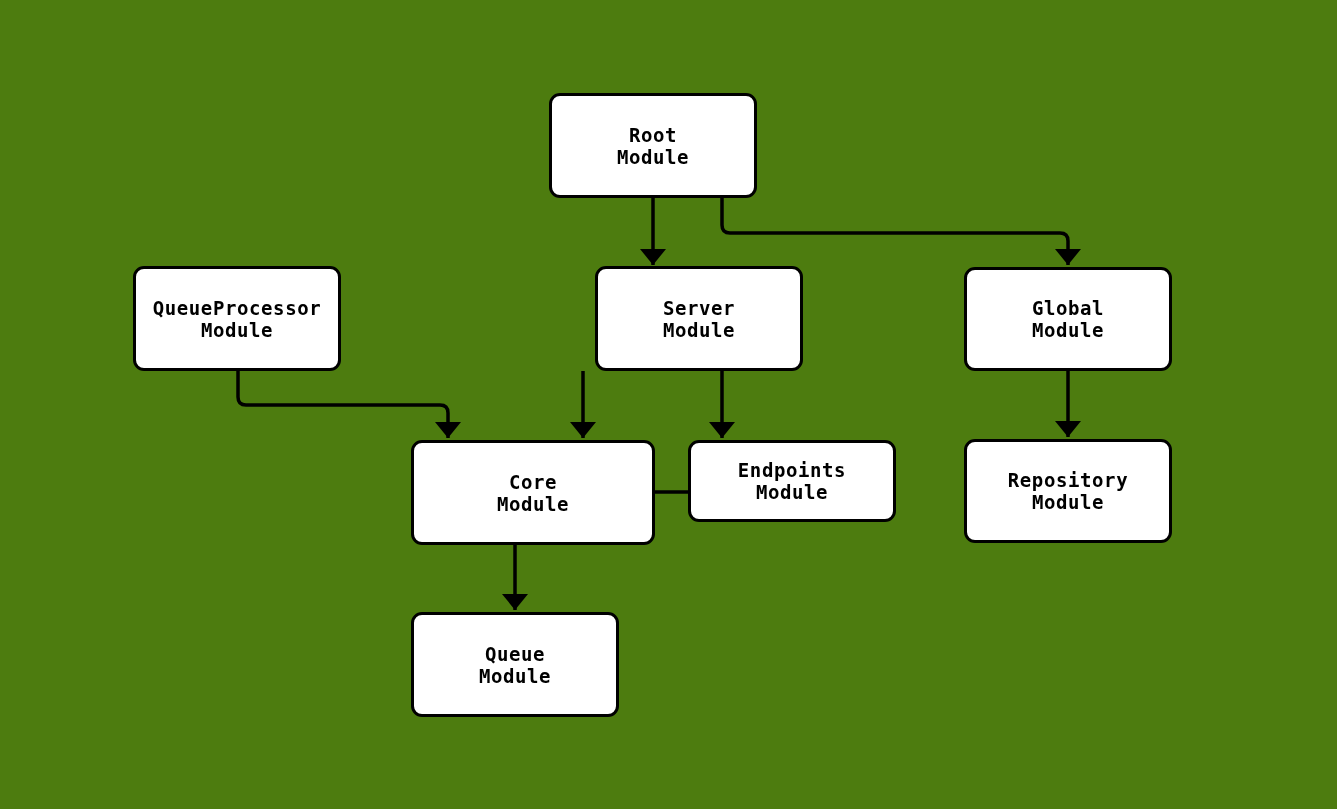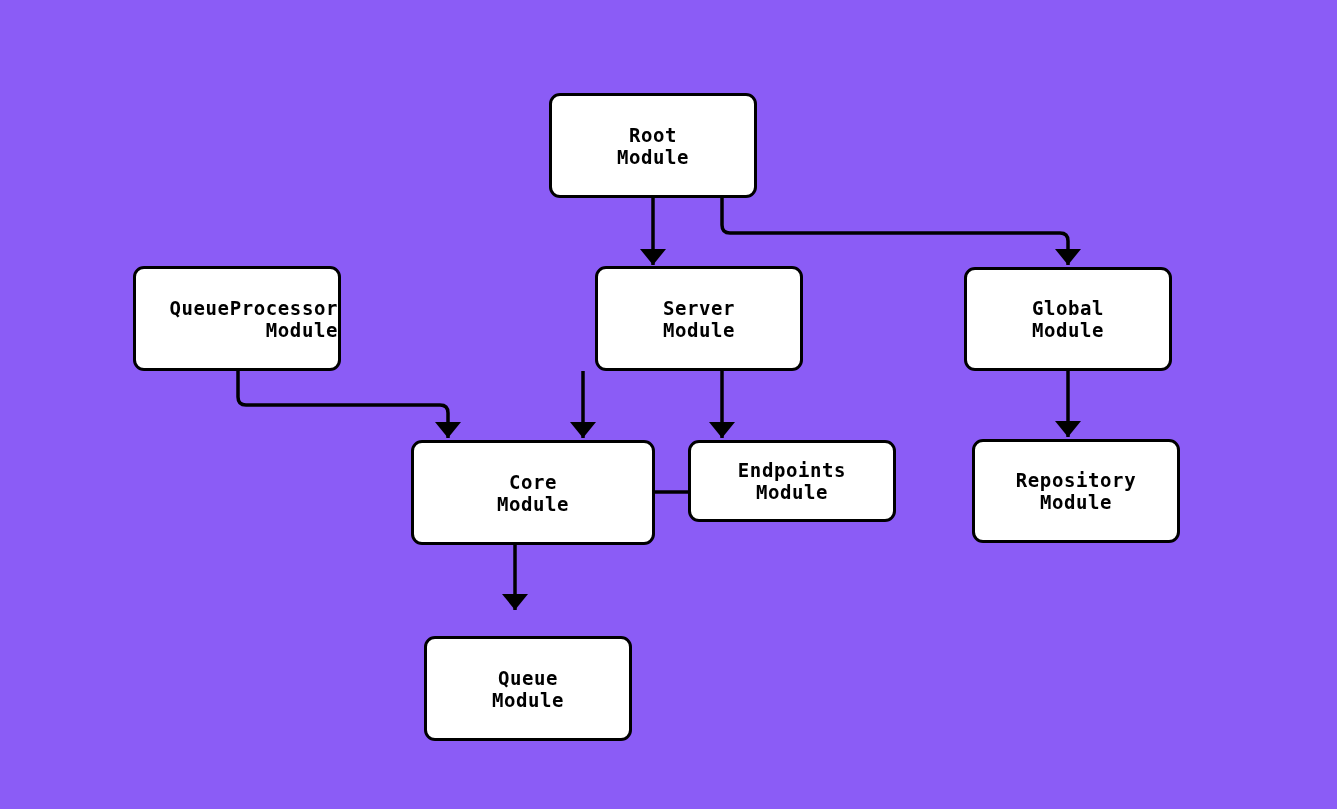--- a/index.html
+++ b/index.html
@@ -4,21 +4,21 @@
 <style>
   html, body { margin: 0; padding: 0; }
   body {
     width: 1337px; height: 809px;
     background: #ffffff;
     font-family: "DejaVu Sans Mono", "Liberation Mono", monospace;
   }
   .canvas {
     position: relative;
     width: 1337px; height: 809px;
-    background: #8b5cf6;
+    background: #4d7c0f;
     overflow: hidden;
   }
   svg.edge-layer {
     position: absolute;
     left: 0; top: 0;
     width: 1337px; height: 809px;
   }
   .edge {
     fill: none;
     stroke: #000000;
@@ -35,27 +35,27 @@
     align-items: center;
     justify-content: center;
     text-align: center;
     font-weight: 700;
     font-size: 19px;
     line-height: 22px;
     letter-spacing: 0.6px;
     color: #000000;
   }
   .n-root          { left: 549px; top:  93px; width: 208px; height: 105px; }
-  .n-queueprocessor{ left: 133px; top: 266px; width: 208px; height: 105px; align-items: flex-end; }
+  .n-queueprocessor{ left: 133px; top: 266px; width: 208px; height: 105px; }
   .n-server        { left: 549px; top: 266px; width: 208px; height: 105px; margin-left: 46px; }
   .n-global        { left: 964px; top: 267px; width: 208px; height: 104px; text-align: center; }
   .n-core          { left: 411px; top: 440px; width: 244px; height: 105px; }
   .n-endpoints     { left: 688px; top: 440px; width: 208px; height: 82px; }
-  .n-repository    { left: 964px; top: 439px; width: 208px; height: 104px; margin-left: 8px; }
-  .n-queue         { left: 411px; top: 636px; width: 208px; height: 105px; margin-left: 13px; }
+  .n-repository    { left: 964px; top: 439px; width: 208px; height: 104px; }
+  .n-queue         { left: 411px; top: 612px; width: 208px; height: 105px; }
 </style>
 </head>
 <body>
 
 <div class="canvas">
 
   <svg class="edge-layer" width="1337" height="809" viewBox="0 0 1337 809">
     <defs>
       <marker id="arrowhead" markerUnits="userSpaceOnUse" markerWidth="18" markerHeight="28" refX="16" refY="14" orient="auto">
         <path d="M0,1 L16,14 L0,27 Z" fill="#000000"></path>

